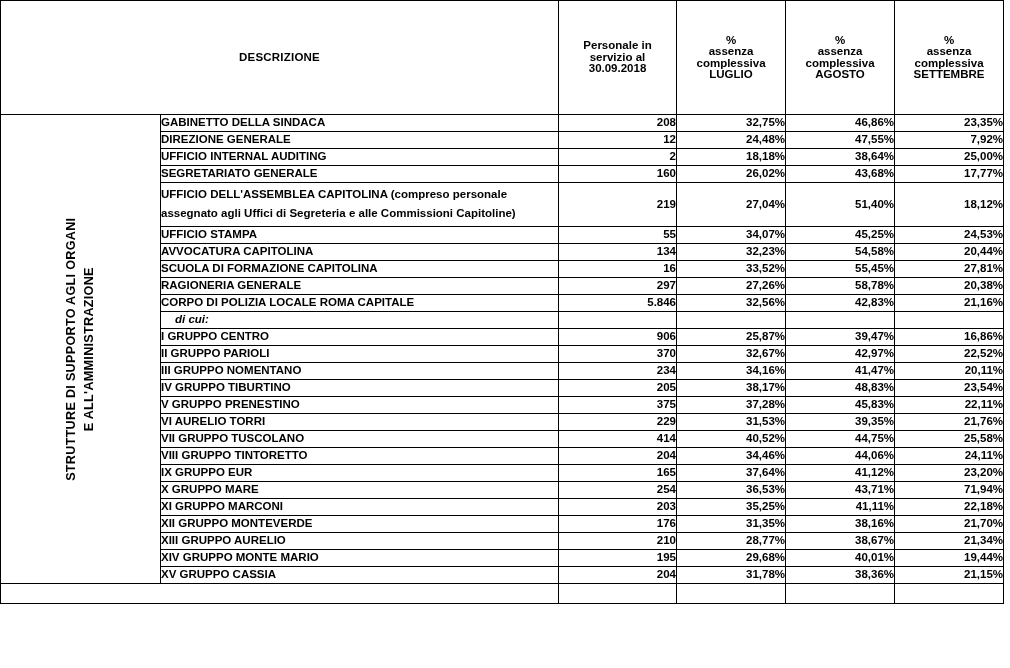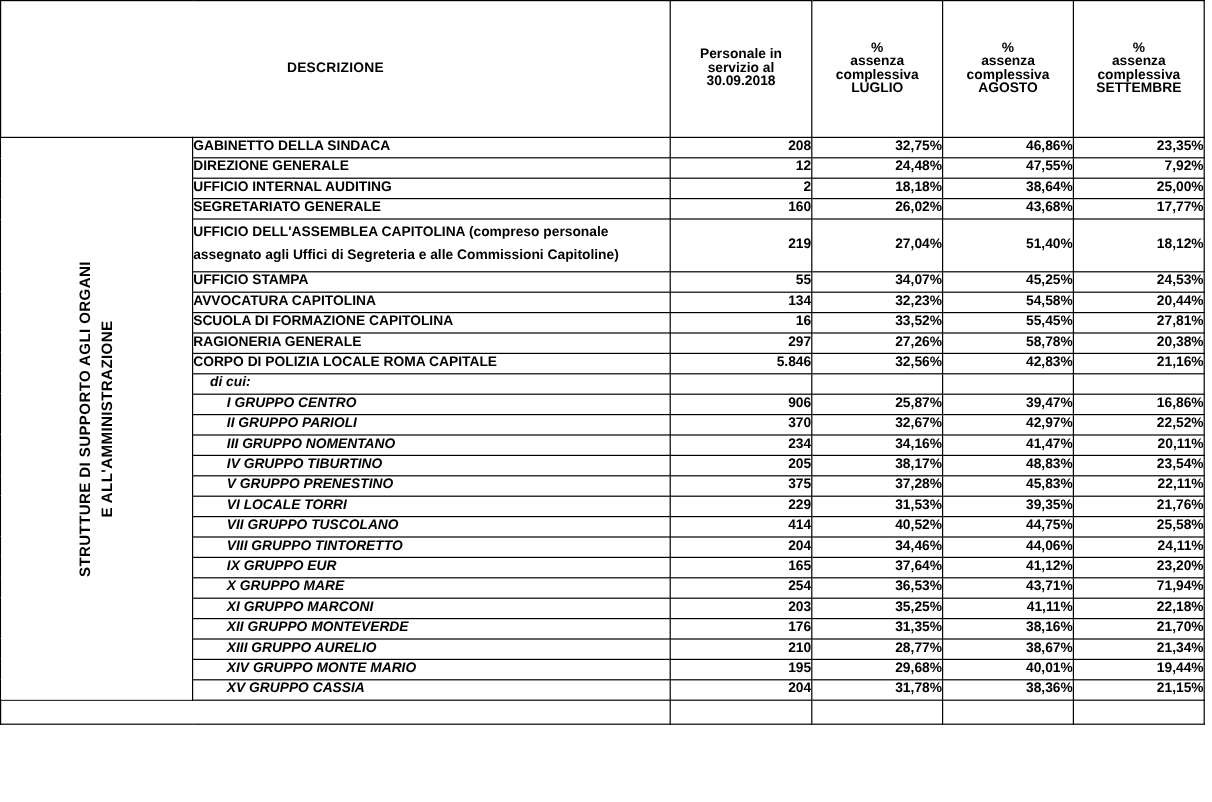--- a/index.html
+++ b/index.html
@@ -100,21 +100,21 @@
   td.desc {
     text-align: left;
     padding: 0 0 0 6px;
     font-weight: bold;
     font-size: 11.6px;
     white-space: nowrap;
     margin-left: 32px;
   }
   td.desc.wrap { white-space: normal; line-height: 1.68; padding-top: 2px; padding-bottom: 2px; }
   td.desc.ital  { font-style: italic; padding-left: 14px; }
-  td.desc.ital2 { font-style: italic; padding-left: 28px; }
+  td.desc.ital2 { }
 
   td.num {
     text-align: right;
     padding: 0 5px 0 0;
     font-weight: bold;
     font-size: 11.8px;
   }
 
   td.row-h { height: 16px; }
 
@@ -280,21 +280,21 @@
           <td class="num">23,54%</td>
         </tr>
         <tr>
           <td class="desc ital2 row-h">V GRUPPO PRENESTINO</td>
           <td class="num">375</td>
           <td class="num">37,28%</td>
           <td class="num">45,83%</td>
           <td class="num">22,11%</td>
         </tr>
         <tr>
-          <td class="desc ital2 row-h">VI LOCALE TORRI</td>
+          <td class="desc ital2 row-h">VI AURELIO TORRI</td>
           <td class="num">229</td>
           <td class="num">31,53%</td>
           <td class="num">39,35%</td>
           <td class="num">21,76%</td>
         </tr>
         <tr>
           <td class="desc ital2 row-h">VII GRUPPO TUSCOLANO</td>
           <td class="num">414</td>
           <td class="num">40,52%</td>
           <td class="num">44,75%</td>

